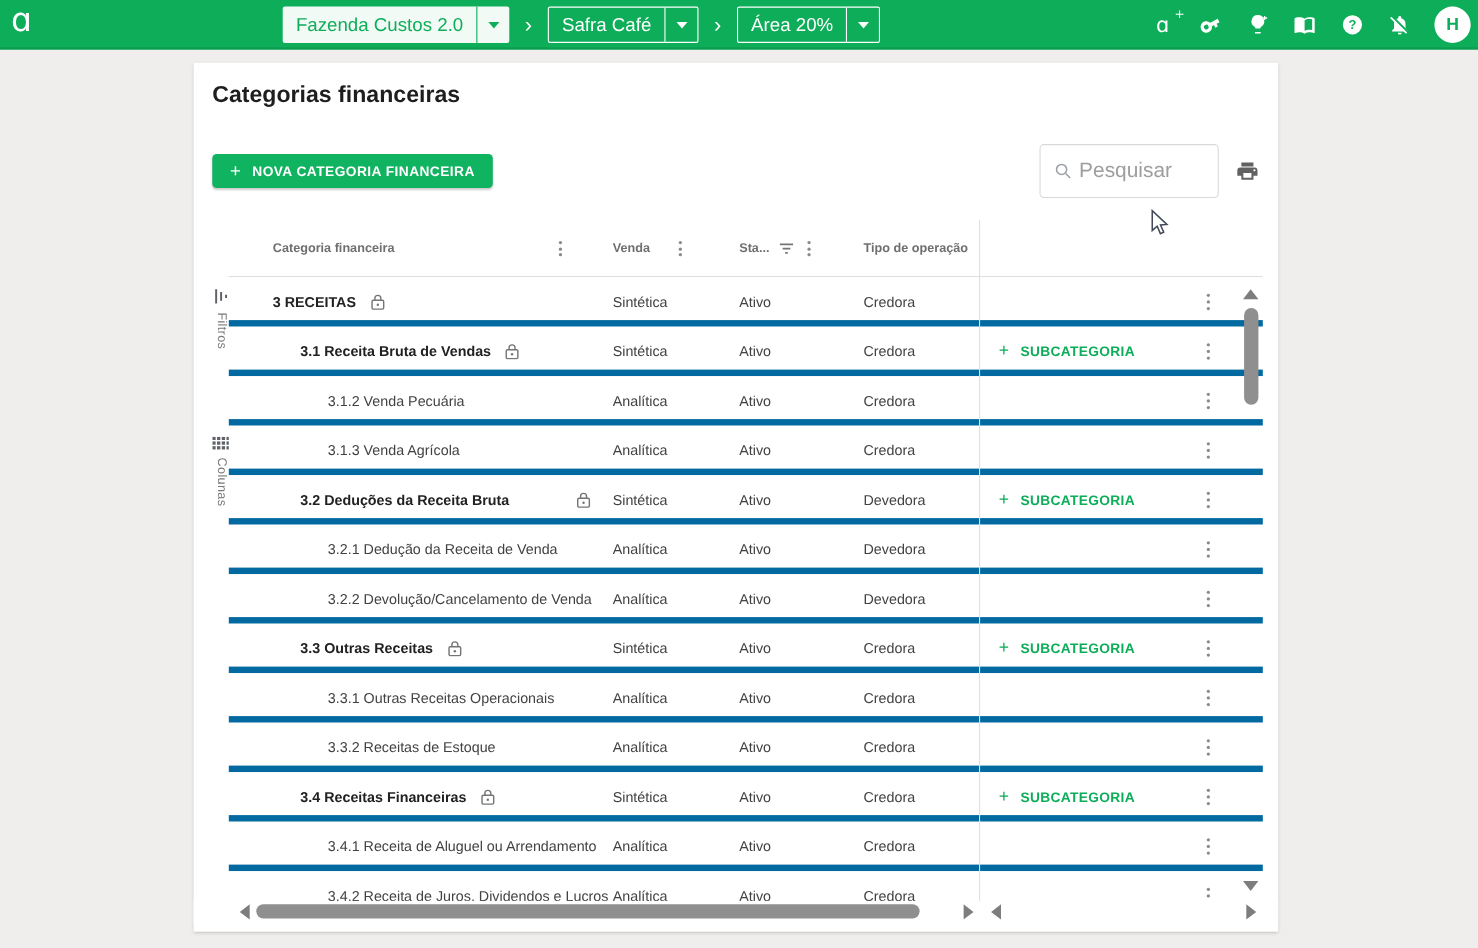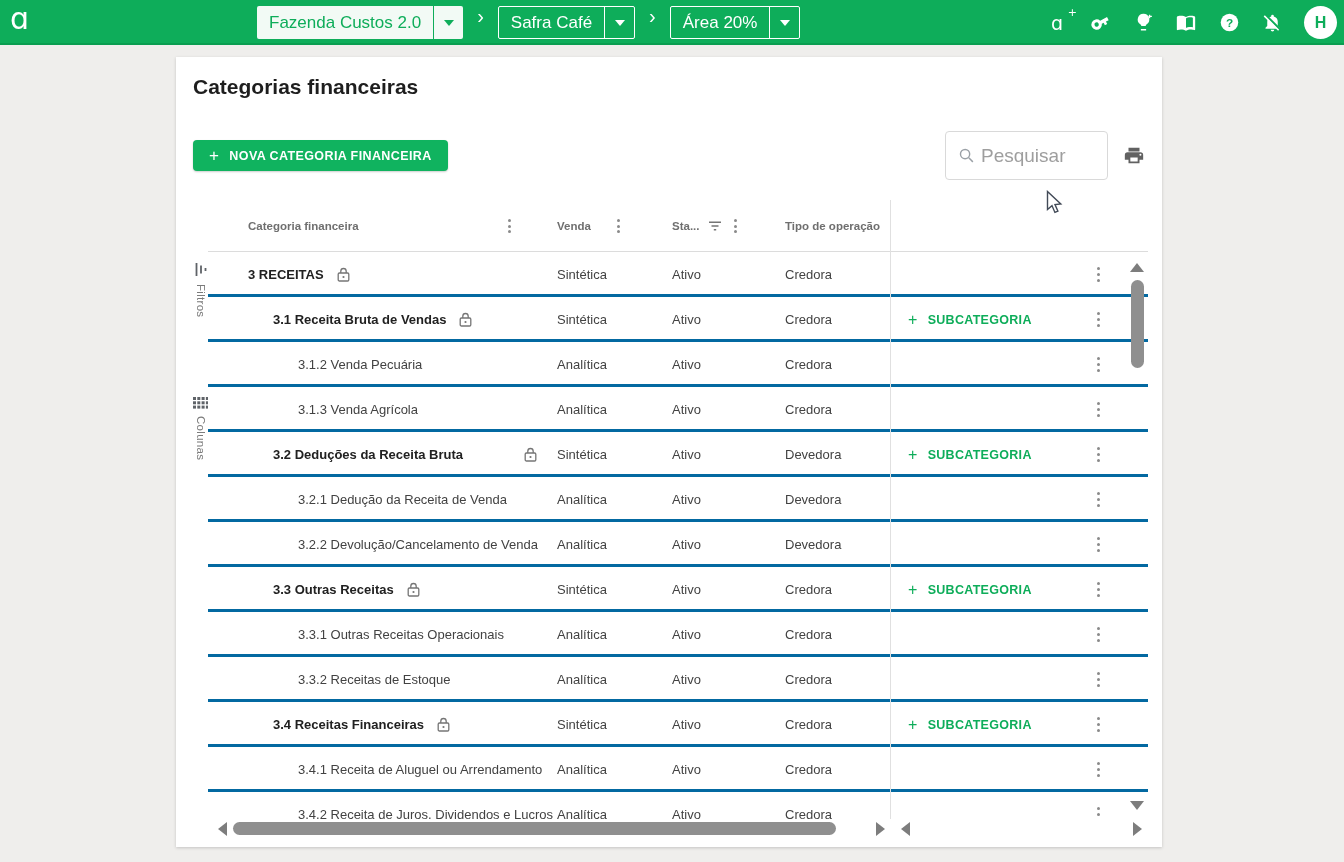--- a/index.html
+++ b/index.html
@@ -5,21 +5,21 @@
   * { margin:0; padding:0; box-sizing:border-box; }
   html,body { width:1344px; height:862px; overflow:hidden; }
   body { background:#efeeec; font-family:"Liberation Sans", sans-serif; position:relative; }
 
   
   .topbar { position:absolute; left:0; top:0; width:1344px; height:45px;
             background:#0ead5a; border-bottom:2px solid #0a9d50;
             display:flex; align-items:center; }
   .logo { position:absolute; left:10px; top:1px; color:#fff; font-size:30px;
           font-family:"DejaVu Sans", sans-serif; font-weight:400; }
-  .crumbs { position:absolute; left:257px; top:6px; height:33px; display:flex; }
+  .crumbs { position:absolute; left:257px; top:6px; height:33px; display:flex; align-items:center; }
   .dd { height:33px; display:flex; align-items:stretch; border-radius:2px; cursor:pointer; }
   .dd .lbl { display:flex; align-items:center; padding:0 12px; font-size:17px; }
   .dd .caret-box { width:30px; display:flex; align-items:center; justify-content:center; }
   .dd-light { background:#f2faf5; color:#0ead5a; }
   .dd-light .caret-box { border-left:1px solid #0ead5a; }
   .dd-light .caret { border-top:6px solid #0ead5a; }
   .dd-outline { border:1px solid #fff; color:#fff; }
   .dd-outline .caret-box { border-left:1px solid #fff; }
   .dd-outline .caret { border-top:6px solid #fff; }
   .caret { width:0; height:0; border-left:5px solid transparent; border-right:5px solid transparent; }
@@ -56,21 +56,21 @@
   .side-tab { position:absolute; left:16px; width:18px; display:flex; flex-direction:column; align-items:center; cursor:pointer; }
   .side-tab .vlabel { writing-mode:vertical-rl; font-size:11.5px; color:#7a7a7a; margin-top:7px; letter-spacing:.3px; }
   .tab-filtros { top:205px; }
   .tab-colunas { top:340px; }
 
   
   .tbl { position:absolute; left:32px; top:143px; width:940px; }
   .thead { position:relative; height:52px; border-bottom:1px solid #dcdcdc; }
   .th { position:absolute; top:0; height:52px; display:flex; align-items:center;
         font-size:11.5px; font-weight:600; color:#6f6f6f; }
-  .trow { position:relative; height:45px; border-bottom:3px solid #0369a1; background:#fff; }
+  .trow { position:relative; height:45px; border-bottom:6px solid #0369a1; background:#fff; }
   .cell-name { position:absolute; left:0; top:0; height:45px; display:flex; align-items:center; }
   .cell-name .nm { font-size:13px; color:#424242; }
   .cell-name .nm.bold { font-weight:700; color:#212121; }
   .cell-name svg { margin-left:13px; }
   .cell { position:absolute; top:0; height:45px; display:flex; align-items:center; font-size:13px; color:#424242; }
   .c-tipo { left:349px; } .c-status { left:464px; } .c-oper { left:577px; }
   .vdivider { position:absolute; left:714px; top:143px; height:637px; border-left:1px solid #e0e0e0; }
 
   .subcat-btn { position:absolute; left:700px; top:0; height:45px; border:none; background:none;
                 display:flex; align-items:center; color:#0ead5a; font-family:inherit;

